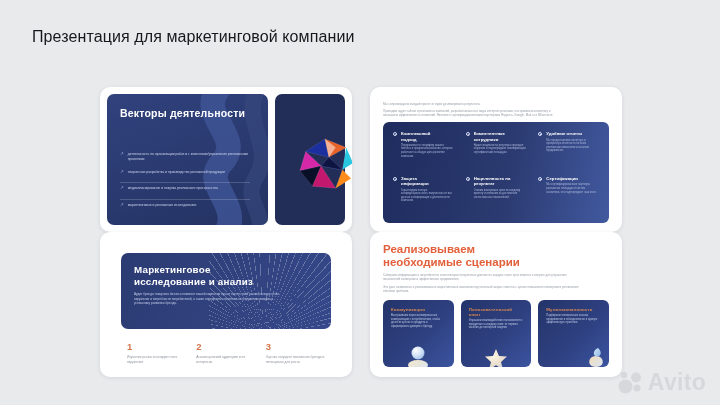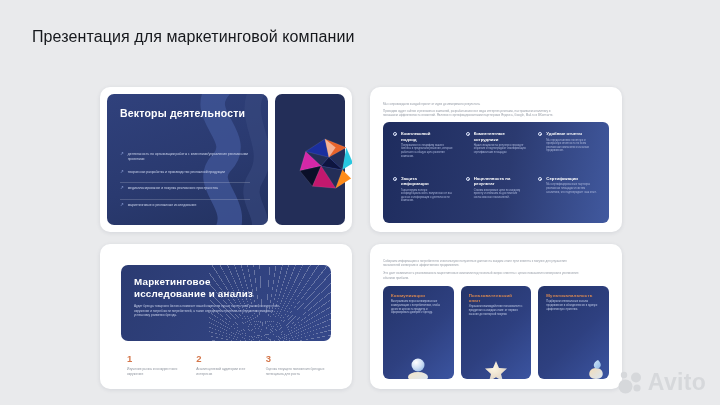--- a/index.html
+++ b/index.html
@@ -9,21 +9,21 @@
     background:#e9eaec;
     font-family:"Liberation Sans", sans-serif;
   }
   .page-title {
     position:absolute; left:32px; top:28px;
     font-size:16px; font-weight:500; color:#16181c; letter-spacing:.1px;
   }
   .slides-grid {
     position:absolute; left:100px; top:87px; width:522px; height:298px;
     display:grid; grid-template-columns:252px 252px; grid-template-rows:145px 145px;
-    gap:12px 18px;
+    gap:0 18px;
   }
   .slide {
     background:#ffffff; border-radius:10px; position:relative; overflow:hidden;
     box-shadow:0 1px 4px rgba(30,40,70,.10);
   }
   
   .slide-vectors { display:flex; gap:7px; padding:7px; }
   .s1-left { flex:1; position:relative; overflow:hidden; border-radius:7px;
     background:linear-gradient(160deg,#30417c 0%,#2a3a70 55%,#233260 100%); }
   .s1-title { position:absolute; left:13px; top:13px; font-size:10.5px; font-weight:600;
@@ -185,20 +185,21 @@
         <div class="s3-step-text">Анализ целевой аудитории и ее интересов</div>
       </div>
       <div class="s3-step">
         <div class="s3-num">3</div>
         <div class="s3-step-text">Оценка текущего положения бренда и потенциала для роста</div>
       </div>
     </div>
   </div>
 
   <div class="slide slide-scenarios">
+    <div class="s4-title">Реализовываем необходимые сценарии</div>
     <div class="s4-p">Собираем информацию о потребителях и используем полученные данные на каждом этапе пути клиента к покупке для улучшения показателей конверсии и эффективного продвижения.</div>
     <div class="s4-p">Это дает возможность реализовывать маркетинговые кампании под точечный запрос клиента с целью повышения конверсии и увеличения объемов прибыли.</div>
     <div class="s4-cards">
       <div class="s4-card">
         <div class="s4-card-title">Коммуникации</div>
         <div class="s4-card-text">Выстраиваем персонализированные коммуникации с потребителями, чтобы донести ценность продукта и сформировать доверие к бренду.</div>
         <svg class="s4-shape center" width="26" height="26" viewBox="0 0 26 26">
           <defs>
             <radialGradient id="g-sph" cx="35%" cy="30%" r="75%">
               <stop offset="0%" stop-color="#ffffff"></stop>

